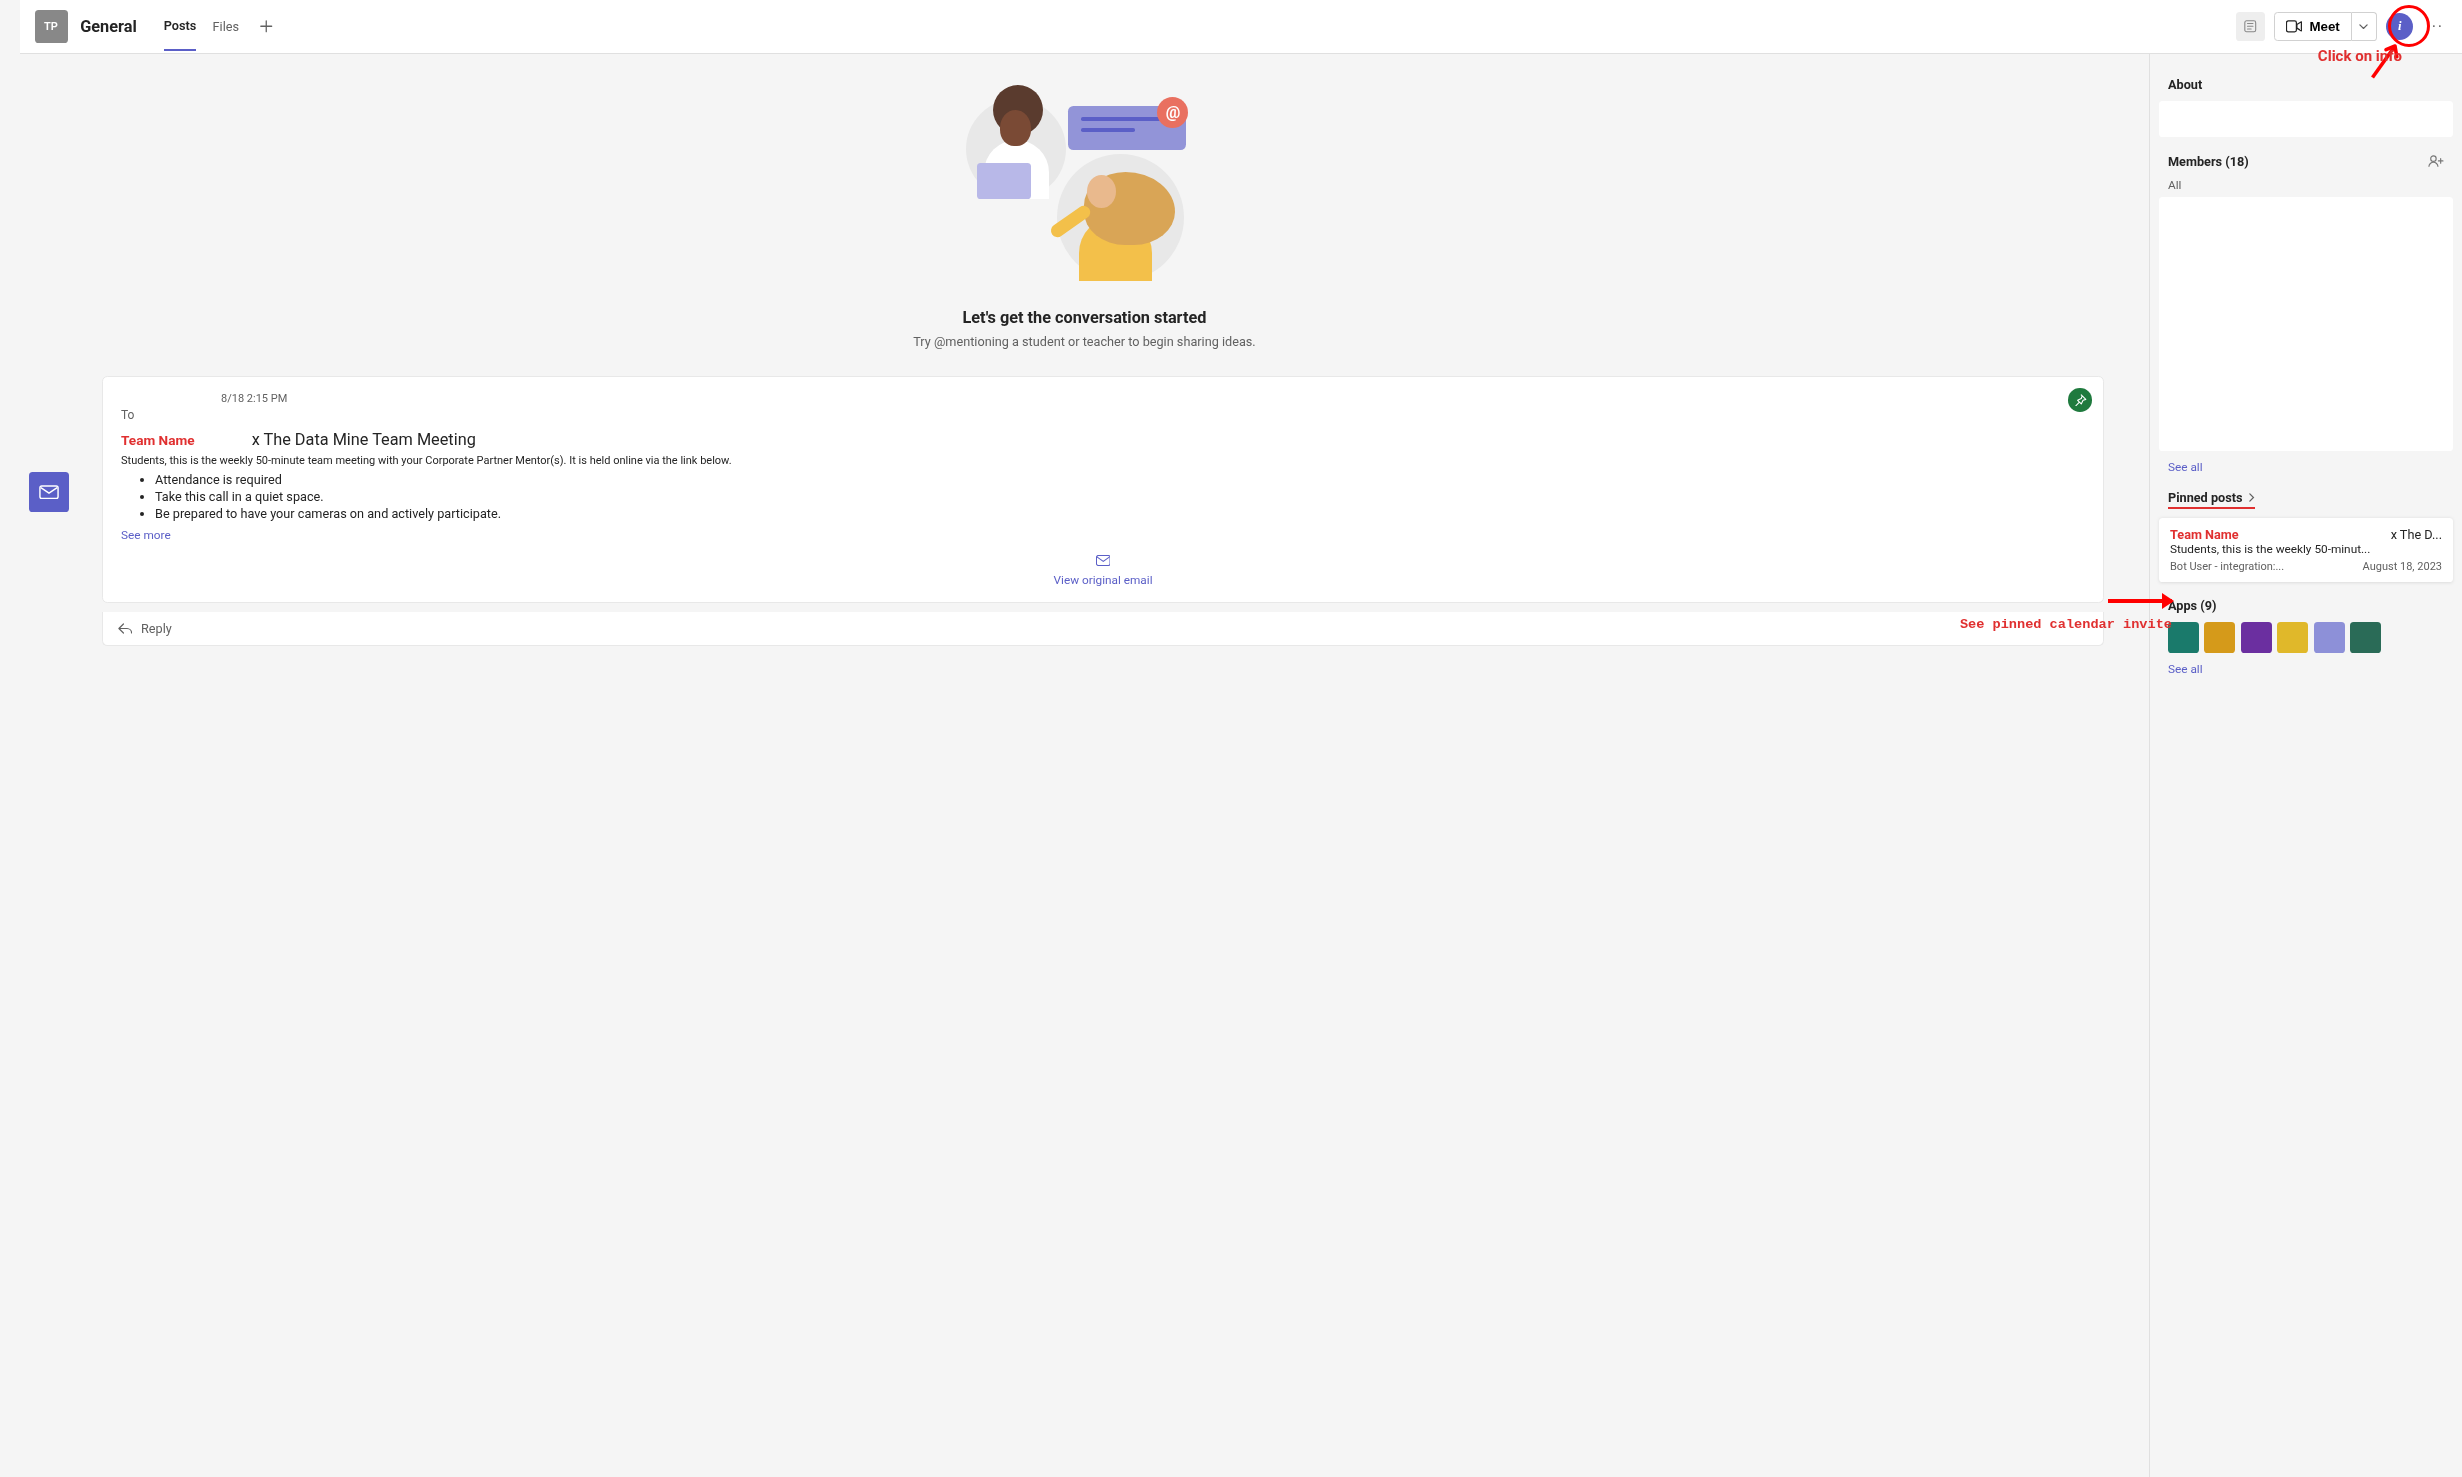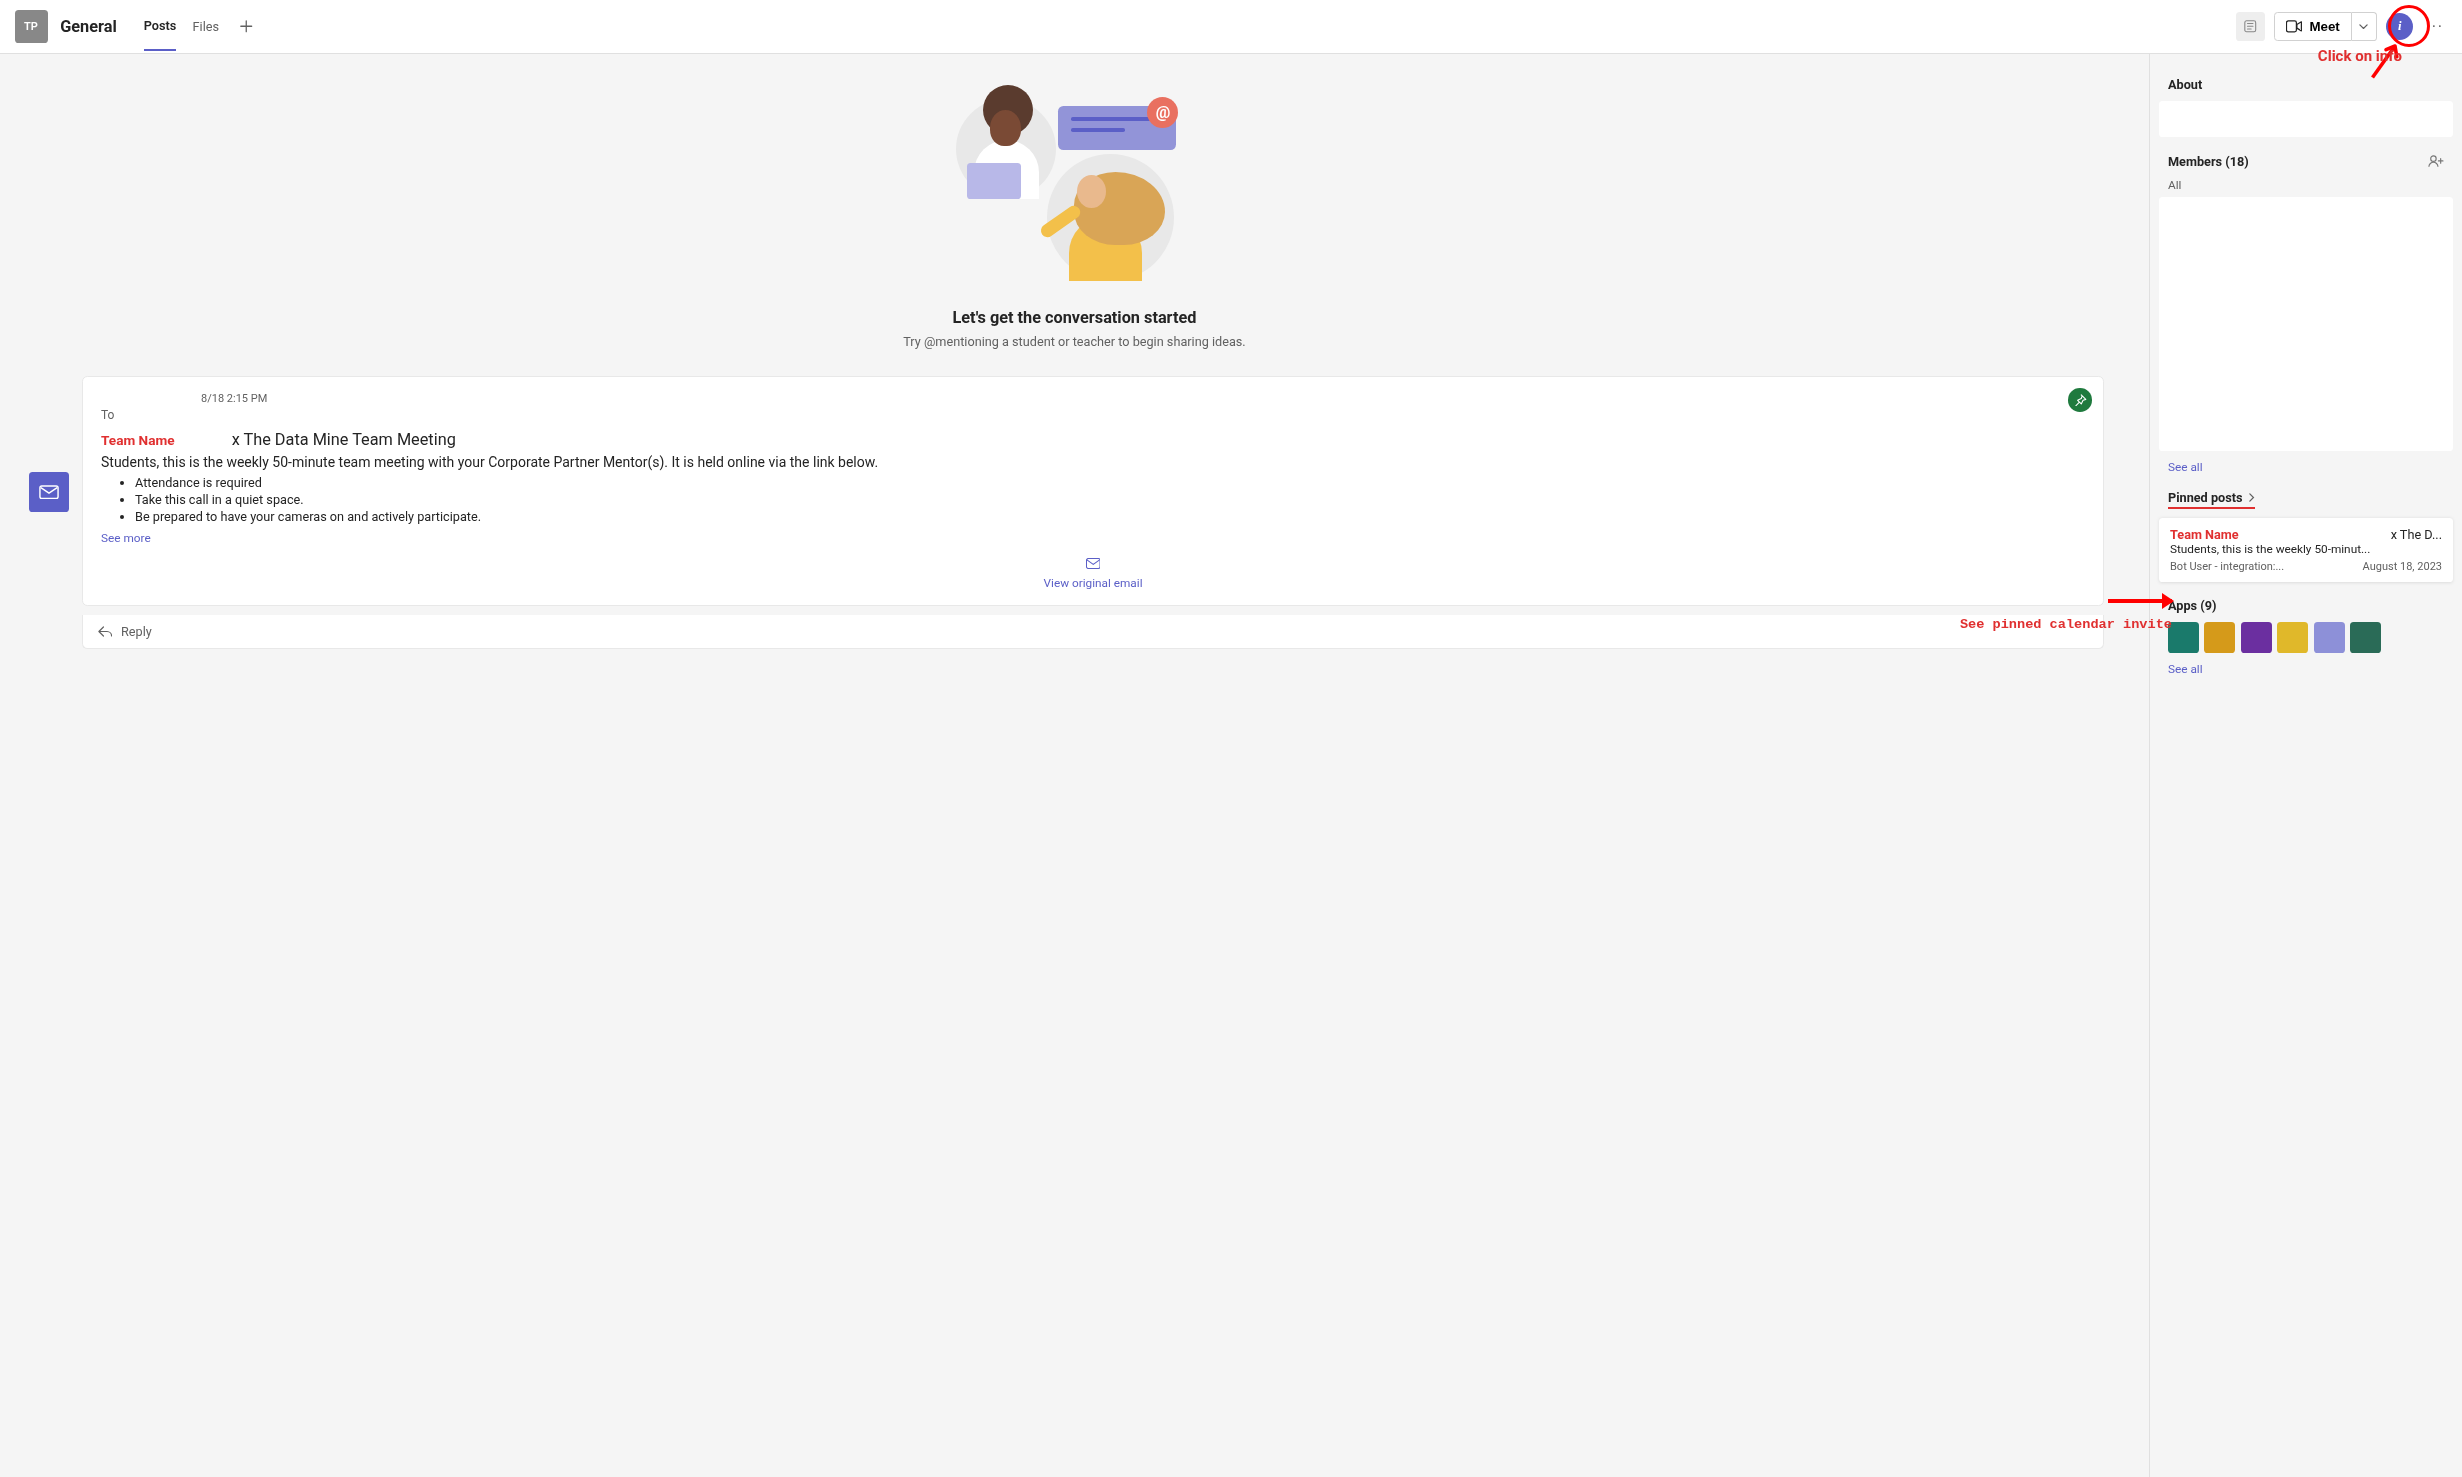--- a/index.html
+++ b/index.html
@@ -2,21 +2,21 @@
 <html style="font-size:14.5px"><head>
 <meta charset="utf-8">
 <style>
   * { box-sizing: border-box; margin: 0; padding: 0; }
   body {
     font-family: -apple-system, BlinkMacSystemFont, "Segoe UI", Roboto, sans-serif;
     background: #f5f5f5;
     font-size: 12.7px;
     color: #242424;
   }
-  .app { display: flex; flex-direction: column; height: 100vh; }
+  .app { display: flex; flex-direction: column; height: 100vh; padding-left: 20px; }
 
   
   .header {
     height: 54px;
     background: #fff;
     border-bottom: 0.9px solid #e0e0e0;
     display: flex;
     align-items: center;
     padding: 0 14.5px;
   }
@@ -152,21 +152,21 @@
   .post-time { color: #616161; font-size: 11px; margin-bottom: 3.6px; margin-left: 100px;}
   .post-to { color: #616161; font-size: 12px; }
   .post-pin {
     position:absolute; right:11px; top:11px;
     width:23.6px; height:23.6px; border-radius:50%;
     background:#1f7a3e; display:flex; align-items:center; justify-content:center;
   }
   .post-title-row { margin: 7.3px 0 5.4px; }
   .team-name-anno { color: #e03030; font-weight: 700; font-size: 13.6px; margin-right: 54px; display:inline-block;}
   .post-title { font-size: 16.3px; font-weight: 400; display:inline; }
-  .post-body { font-size: 14px; margin-bottom: 5.4px; }
+  .post-body { font-size: 11px; margin-bottom: 5.4px; }
   .post ul { margin-left: 34px; }
   .post li { margin: 1.8px 0; }
   .see-more { color: #5b5fc7; font-size: 11.8px; cursor:pointer; margin-top:5.4px; display:inline-block;}
   .view-original { display:flex; align-items:center; gap:7.3px; color:#5b5fc7; font-size:11.8px; margin-top:12.7px; cursor:pointer;flex-direction:column;}
   .reply-bar {
     border-top: 0.9px solid #f7f7f7;
     background:#fff; border:0.9px solid #e8e8e8; border-top:none;
     border-radius: 0 0 5.4px 5.4px;
     margin: 0 45px 0 82px; padding: 9px 14.5px;
     display:flex; align-items:center; gap:9px; color:#616161;

